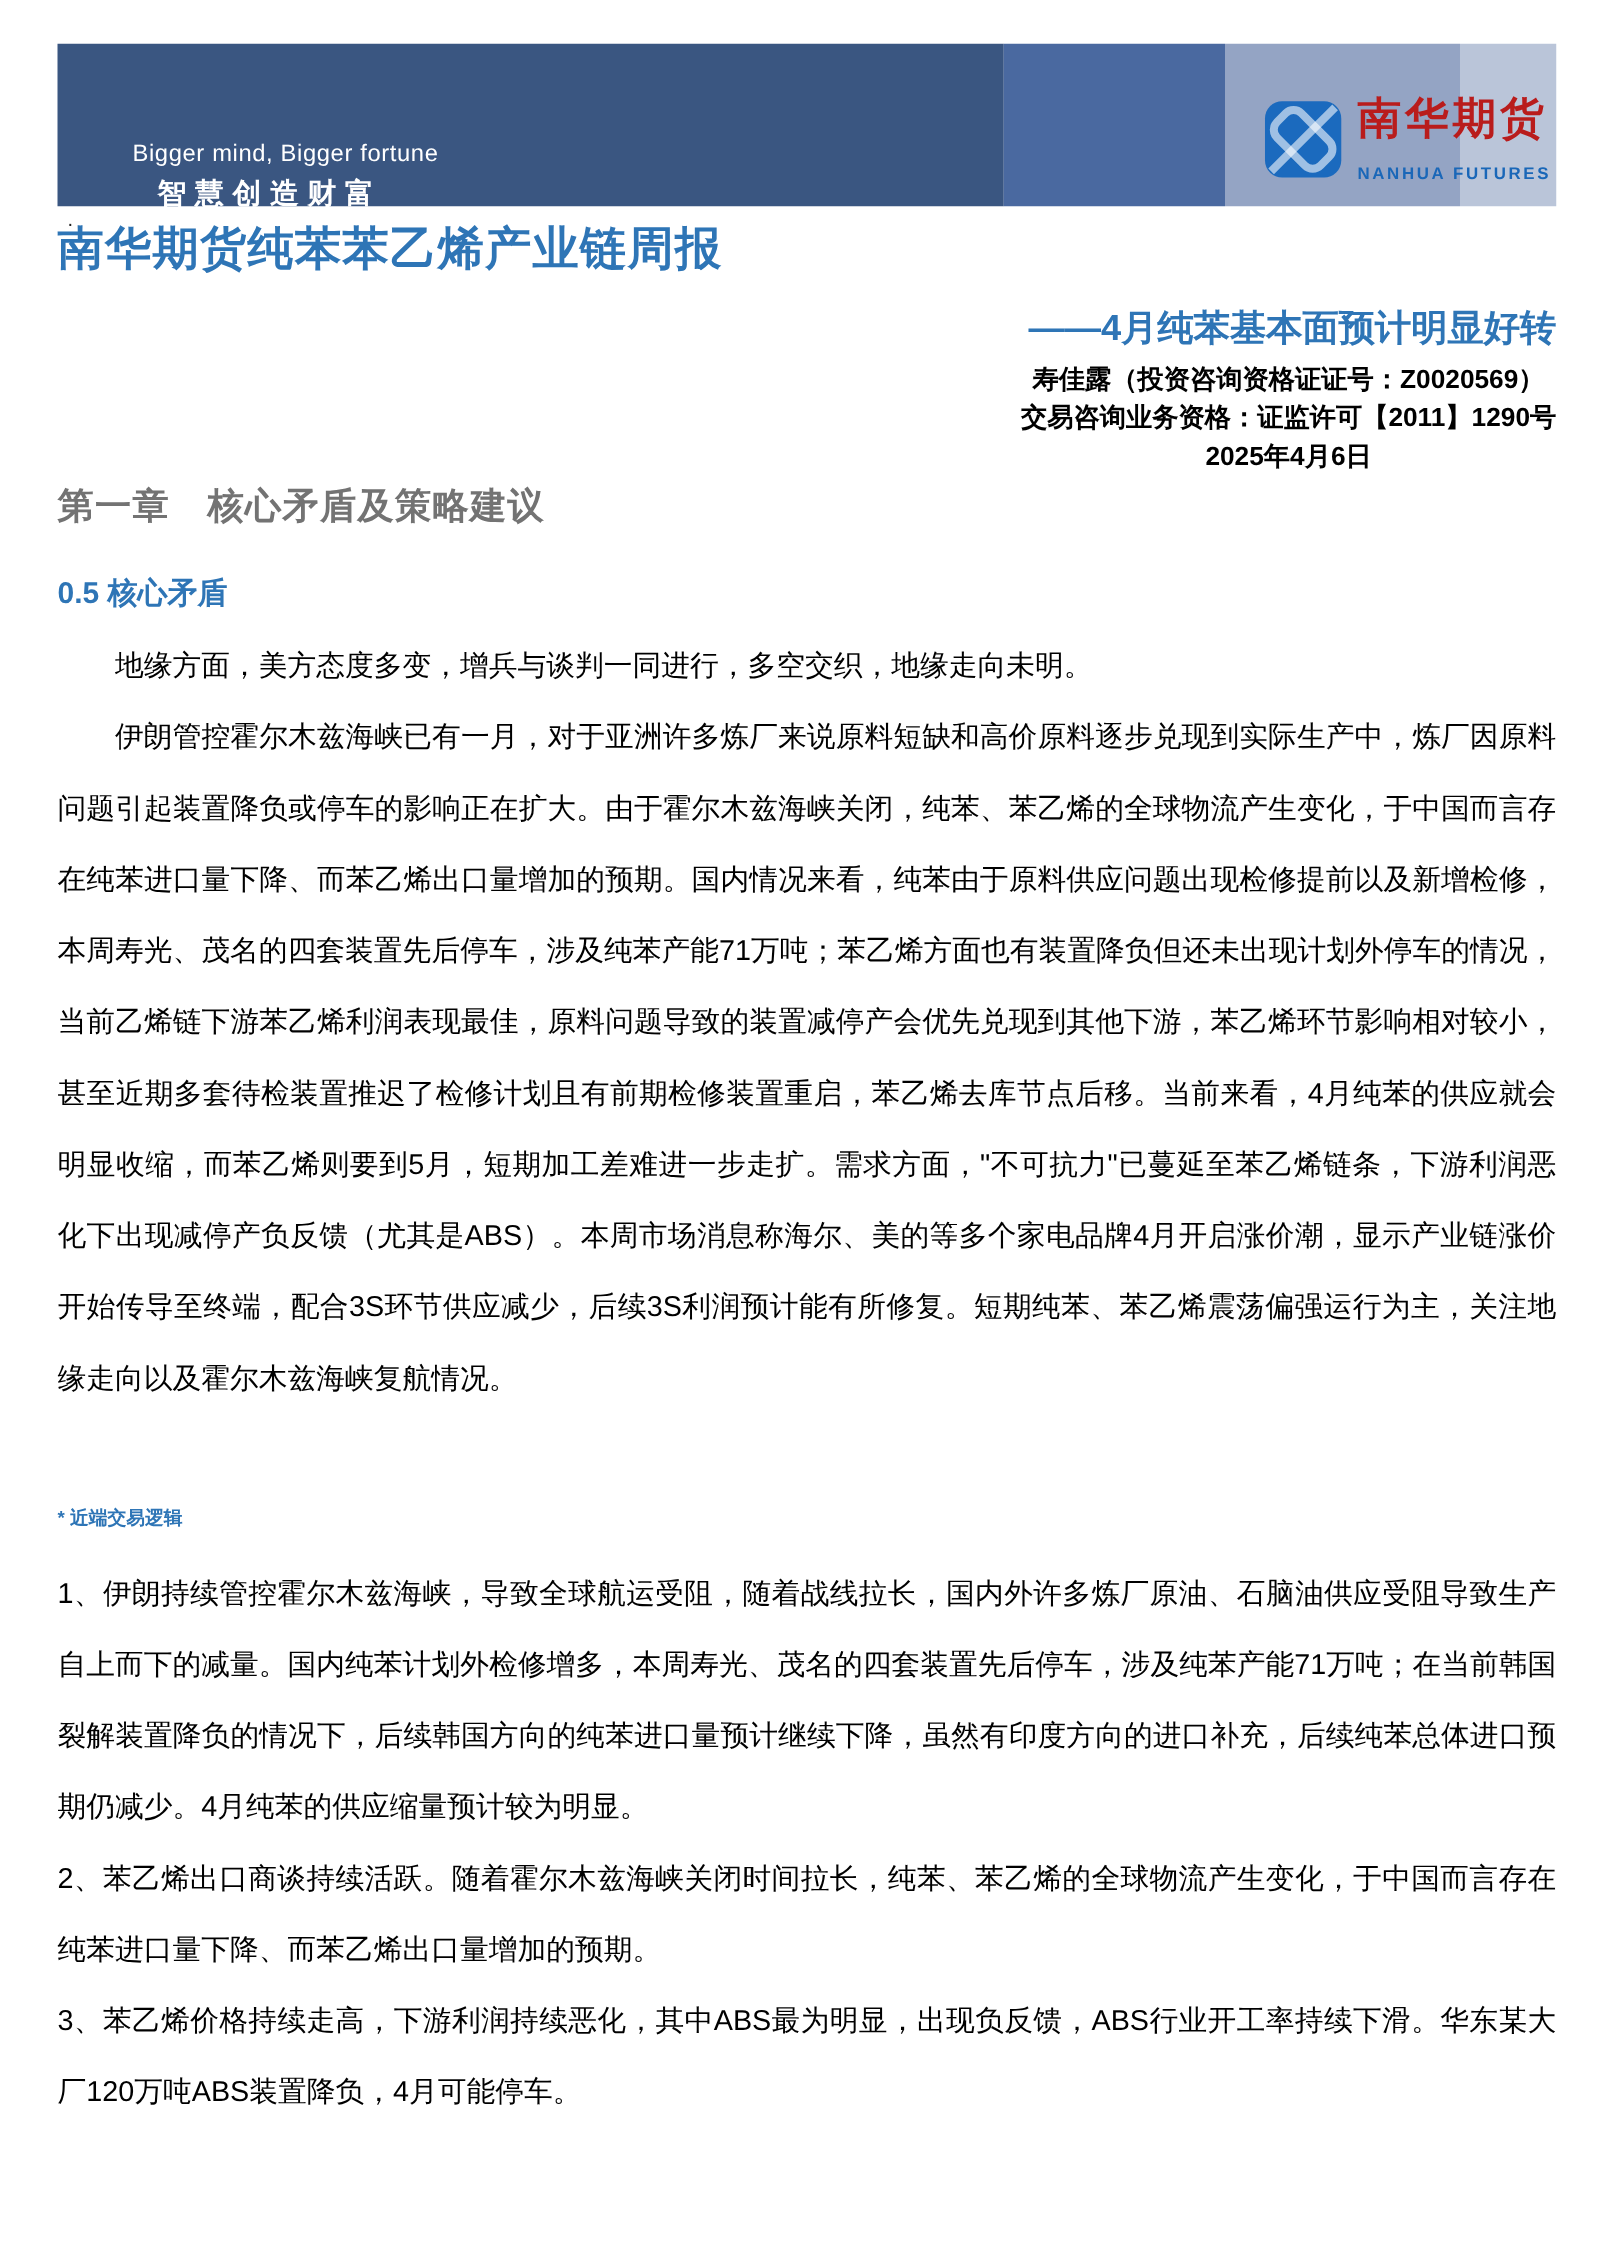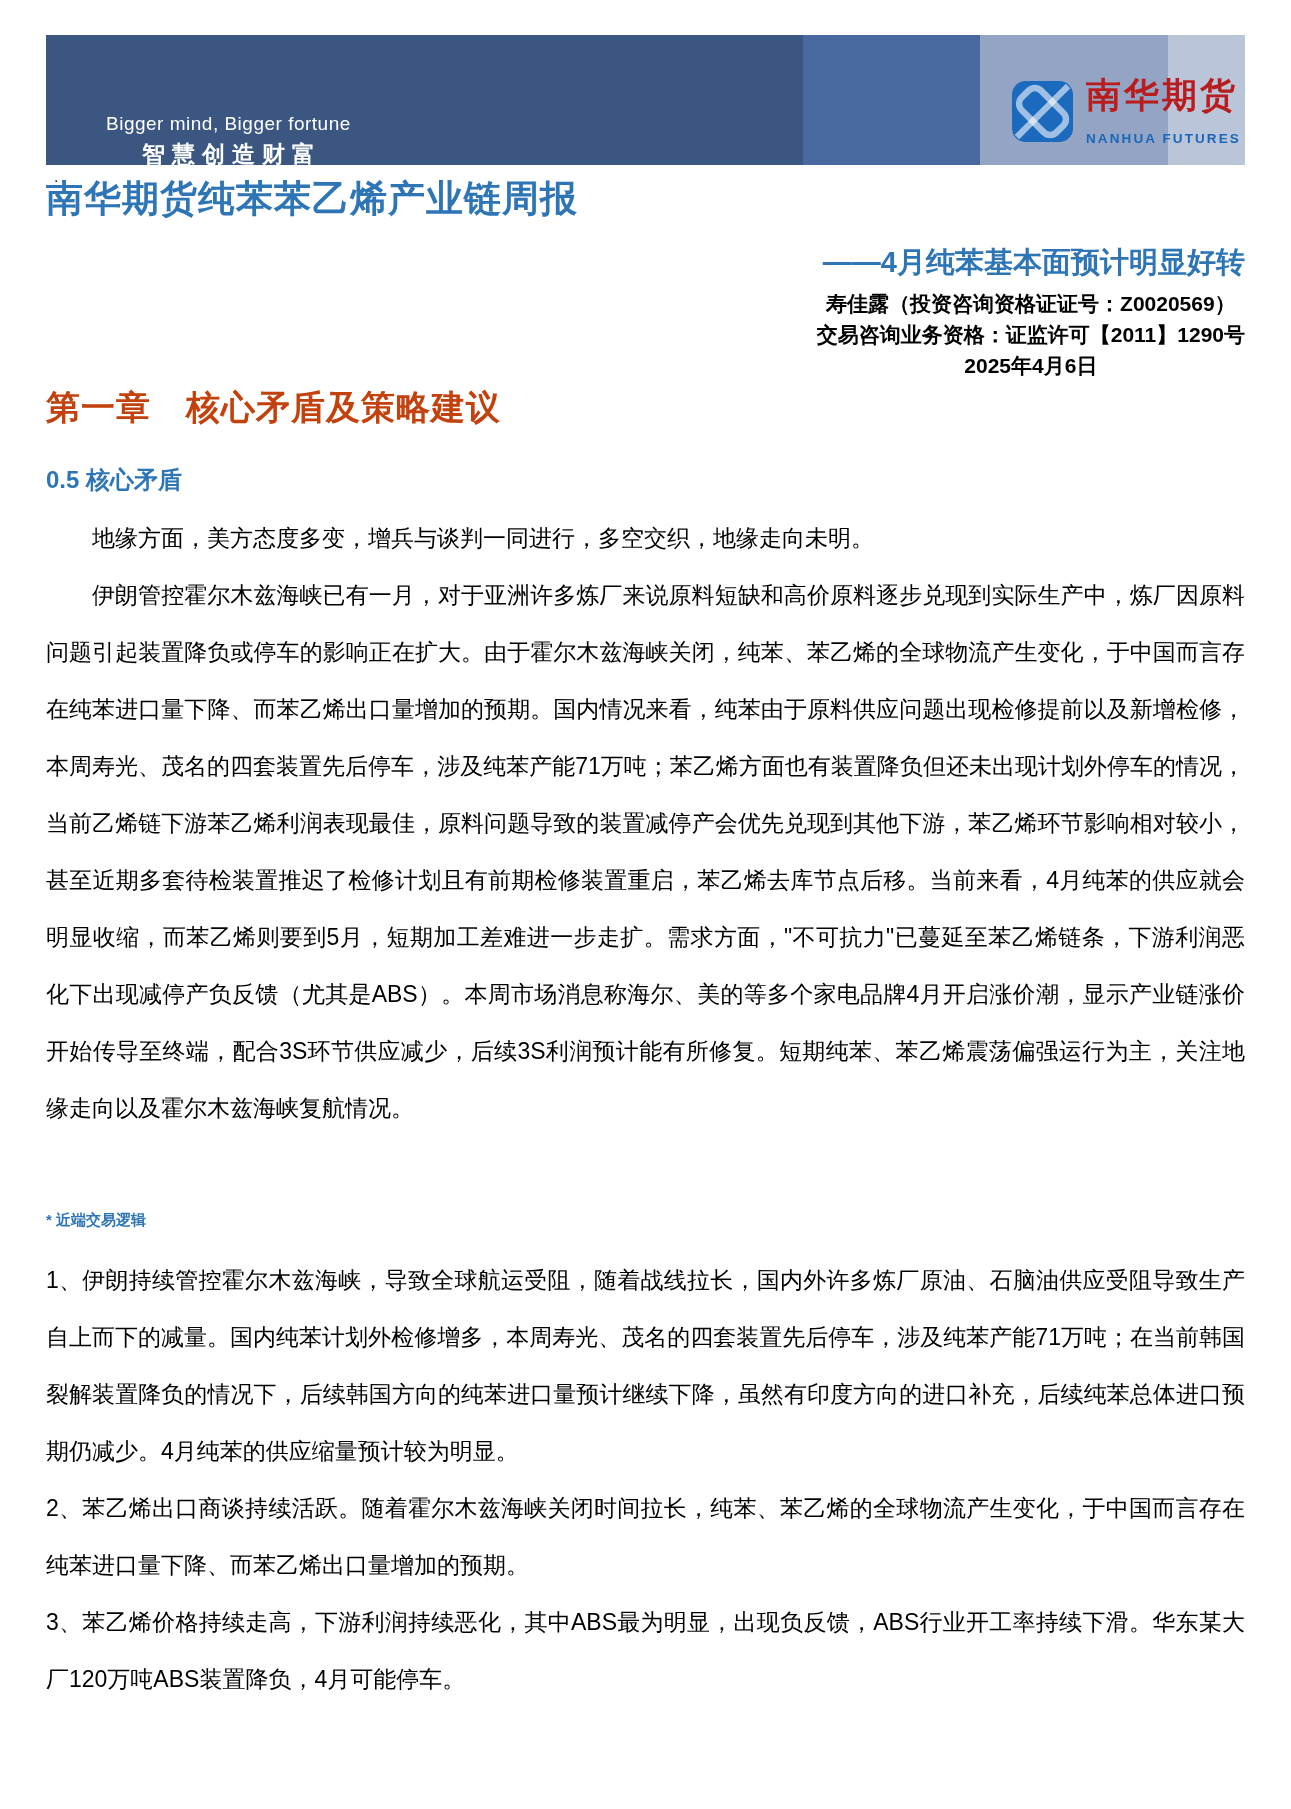--- a/index.html
+++ b/index.html
@@ -17,21 +17,21 @@
     display:flex;flex-direction:row;
   }
   .banner .seg1{background:#3a5681;flex:0 0 63.1%;}
   .banner .seg2{background:#4a69a0;flex:0 0 14.8%;}
   .banner .seg3{background:#94a4c4;flex:0 0 15.7%;}
   .banner .seg4{background:#bac5d9;flex:1;}
   .slogan{
     position:absolute;left:60px;top:78px;color:#ffffff;
   }
   .slogan .en{font-size:19px;letter-spacing:0.5px;}
-  .slogan .cn{font-size:23px;font-weight:bold;letter-spacing:7px;margin-top:4px;margin-left:36px;}
+  .slogan .cn{font-size:23px;font-weight:bold;letter-spacing:7px;margin-top:4px;margin-left:20px;}
   .logo{
     position:absolute;left:965px;top:42px;display:flex;align-items:center;
   }
   .logo-mark{width:63px;height:63px;display:block;}
   .logo-text{margin-left:12px;line-height:1;}
   .logo-text .cn{font-size:35px;font-weight:bold;color:#b91c1c;letter-spacing:3px;}
   .logo-text .en{font-size:13.5px;color:#1a67b8;letter-spacing:2.1px;margin-top:20px;font-weight:bold;}
   
   .stray-dot{position:absolute;left:54px;top:168px;font-size:16px;color:#222;}
   
@@ -45,21 +45,21 @@
   }
   .meta{
     position:absolute;right:46px;top:288px;
     text-align:center;font-weight:bold;font-size:21px;line-height:31px;color:#000;
   }
   
   .content{
     position:absolute;left:46px;right:46px;top:385px;
   }
   .chapter-heading{
-    font-size:34px;font-weight:bold;color:#c2410c;letter-spacing:1px;
+    font-size:29px;font-weight:bold;color:#737373;letter-spacing:1px;
   }
   .section-heading{
     margin-top:33px;font-size:24px;font-weight:bold;color:#2e75b6;
   }
   .body-text{
     margin-top:14px;
     font-size:23px;line-height:57px;text-align:justify;color:#000;
   }
   .body-text p{margin:0;}
   .body-text p.indent{text-indent:2em;}

